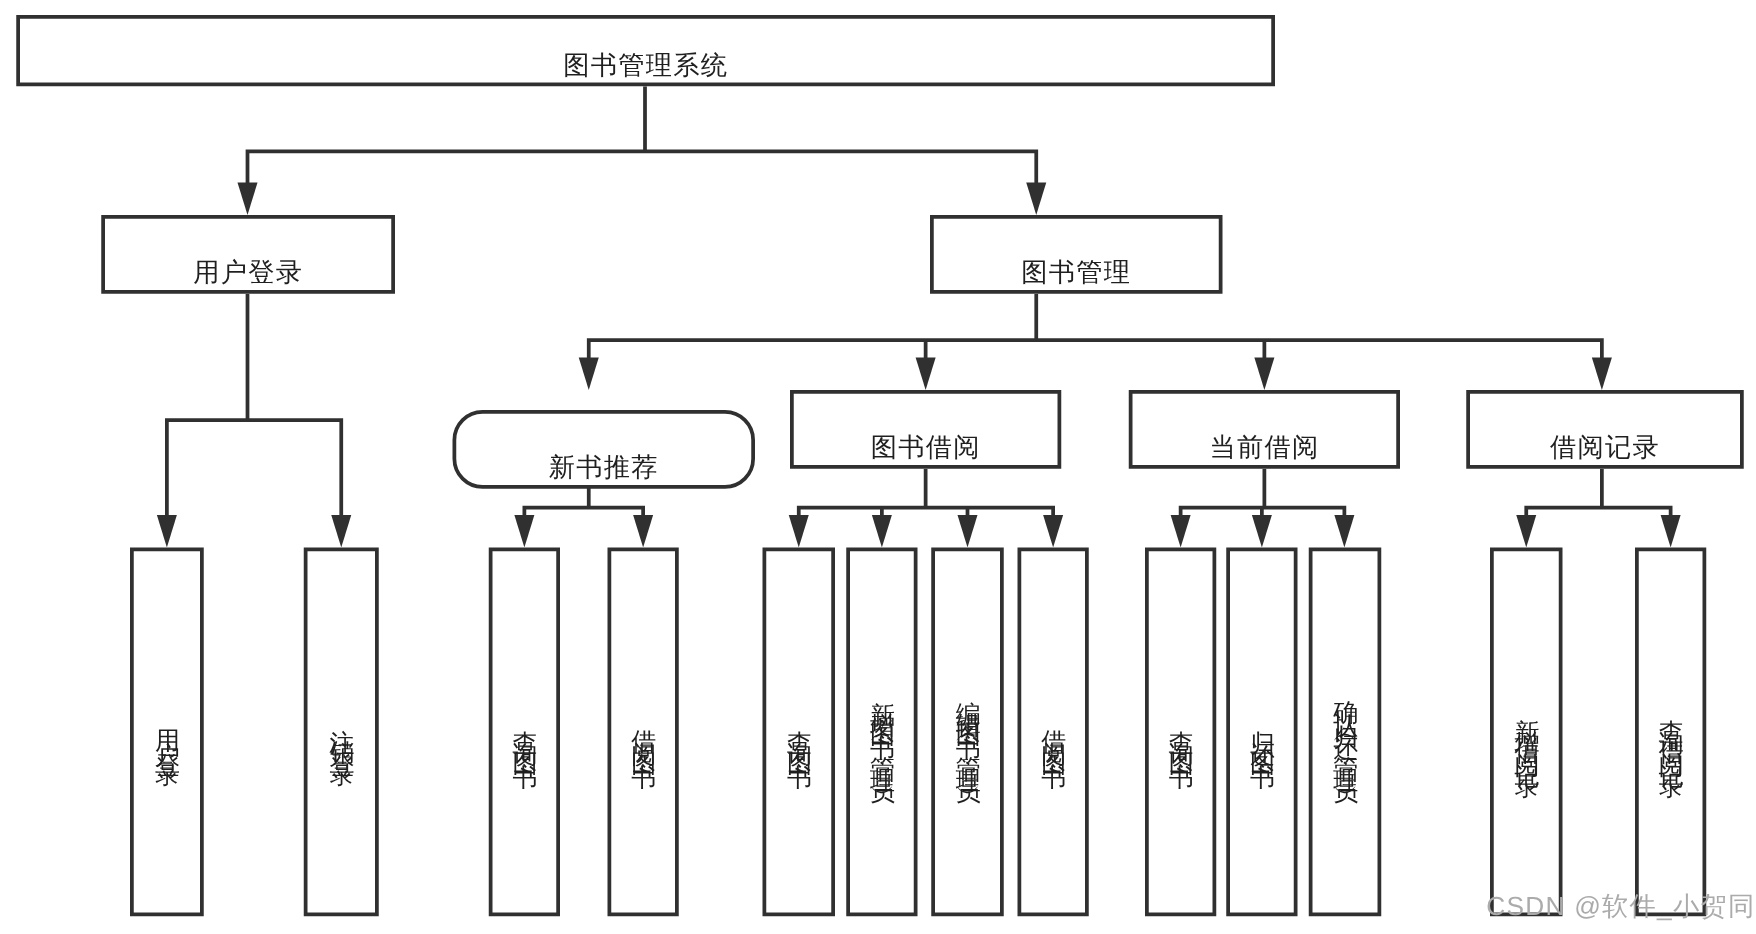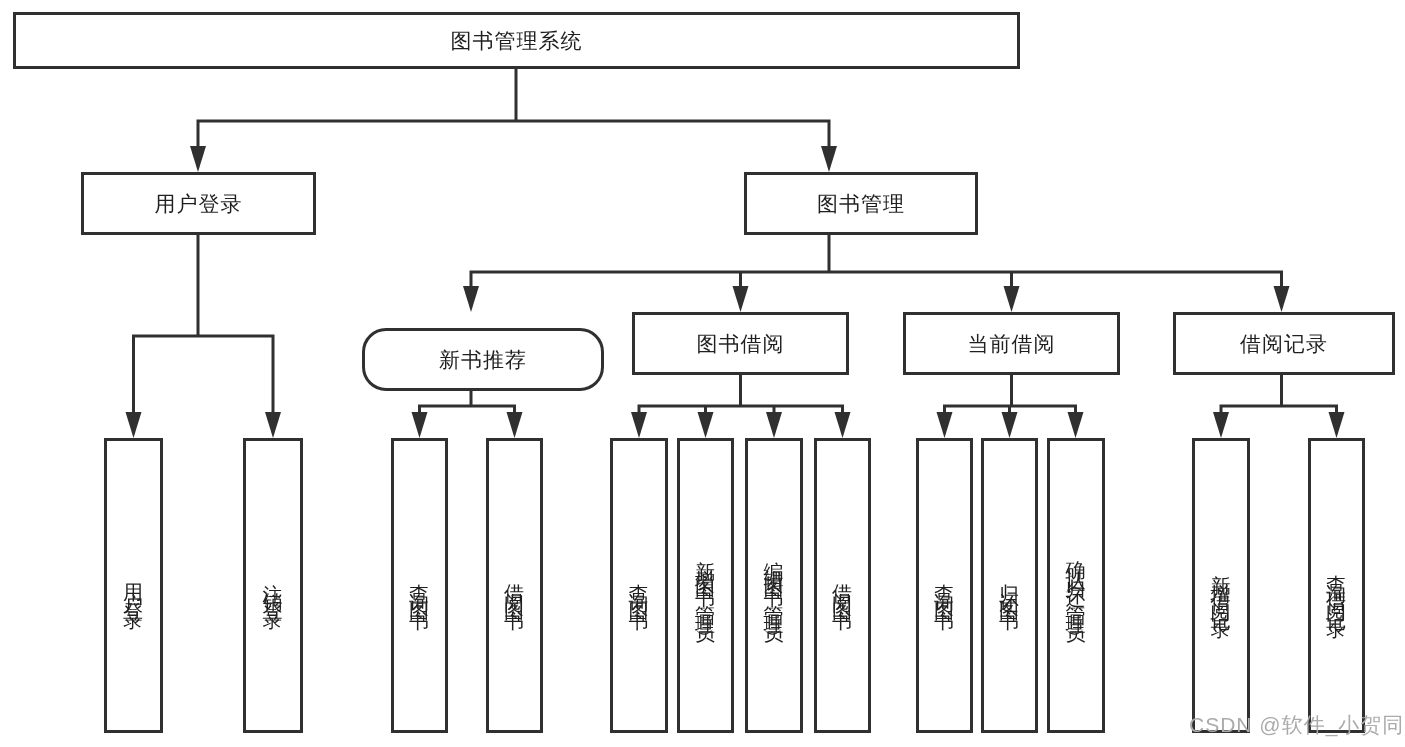--- a/index.html
+++ b/index.html
@@ -30,21 +30,21 @@
   }
   .node {
     position: absolute;
     border: 3px solid var(--line);
     background: #fff;
     display: flex;
     align-items: center;
     justify-content: center;
     text-align: center;
   }
-  .node.h { font-size: 21px; letter-spacing: 1px; }
+  .node.h { font-size: 21px; letter-spacing: 1px; align-items: flex-end; }
   .node.v { font-size: 20px; }
   .node.v .vtext {
     writing-mode: vertical-rl;
     text-orientation: mixed;
     letter-spacing: 9px;
     line-height: 1;
     white-space: nowrap;
   }
   .watermark {
     position: absolute;

